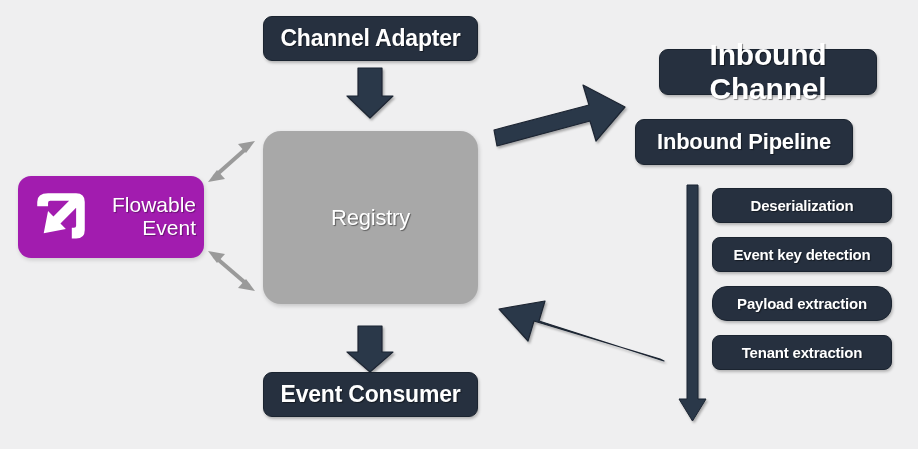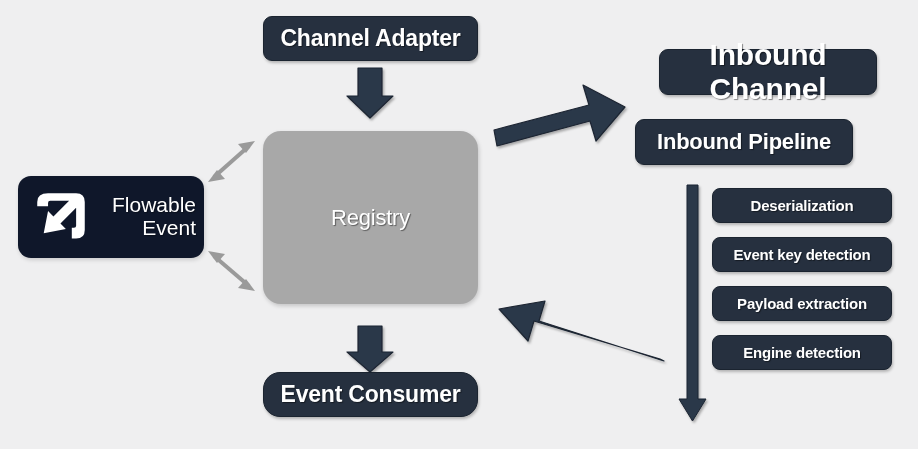--- a/index.html
+++ b/index.html
@@ -47,21 +47,21 @@
     left: 263px; top: 16px; width: 215px; height: 45px;
     font-size: 23px; font-weight: bold;
   }
   #registry {
     left: 263px; top: 131px; width: 215px; height: 173px;
     border-radius: 18px;
     font-size: 22px; font-weight: normal;
   }
   #event-consumer {
     left: 263px; top: 372px; width: 215px; height: 45px;
-    font-size: 23px; font-weight: bold; border-radius: 17px;
+    font-size: 23px; font-weight: bold;
   }
   #inbound-channel {
     left: 635px; top: 49px; width: 218px; height: 46px;
     font-size: 30px; font-weight: bold; margin-left: 24px;
   }
   #inbound-pipeline {
     left: 635px; top: 119px; width: 218px; height: 46px;
     font-size: 22px; font-weight: bold; text-align: right;
   }
 
@@ -70,30 +70,30 @@
     position: absolute;
     left: 712px;
     width: 180px;
     height: 35px;
     font-size: 15px;
     font-weight: bold;
     border-radius: 8px;
   }
   .stage.s0 { top: 188px; }
   .stage.s1 { top: 237px; }
-  .stage.s2 { top: 286px; }
+  .stage.s2 { top: 286px; border-radius: 15px; }
   .stage.s3 { top: 335px; }
   .stage.s4 { top: 383px; }
 
   
   #flowable-engine {
     position: absolute;
     left: 18px; top: 176px;
     width: 186px; height: 82px;
-    background: #0f172a;
+    background: #a21caf;
     border-radius: 13px;
     display: flex;
     align-items: center;
     box-shadow: 1px 2px 4px rgba(0,0,0,0.15);
     box-sizing: border-box;
     padding-left: 16px;
   }
   #flowable-logo {
     width: 54px;
     height: 54px;
@@ -158,21 +158,21 @@
 
   <div id="event-consumer" class="node dark">Event Consumer</div>
 
   <div id="inbound-channel" class="node dark">Inbound Channel</div>
 
   <div id="inbound-pipeline" class="node dark">Inbound Pipeline</div>
 
   <div class="node dark stage s1">Event key detection</div>
   <div class="node dark stage s0">Deserialization</div>
   <div class="node dark stage s2">Payload extraction</div>
-  <div class="node dark stage s3">Engine detection</div>
+  <div class="node dark stage s3">Tenant extraction</div>
 
   <div id="flowable-engine">
     <svg id="flowable-logo" viewBox="0 0 100 100">
 
       <path fill="#ffffff" d="
         M 26 6
         L 78 6
         Q 94 6 94 22
         L 94 74
         Q 94 90 78 90

